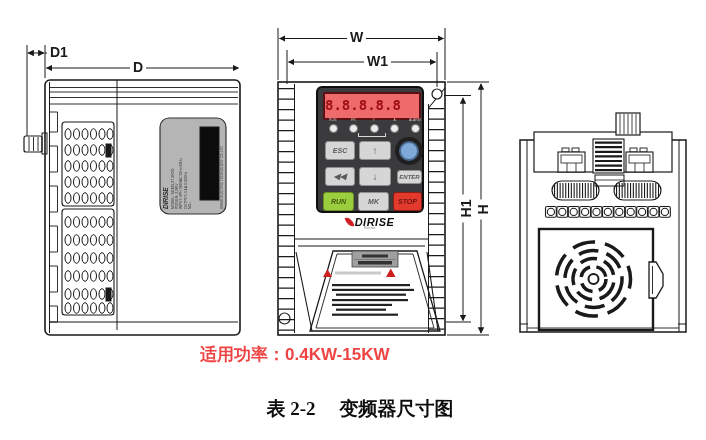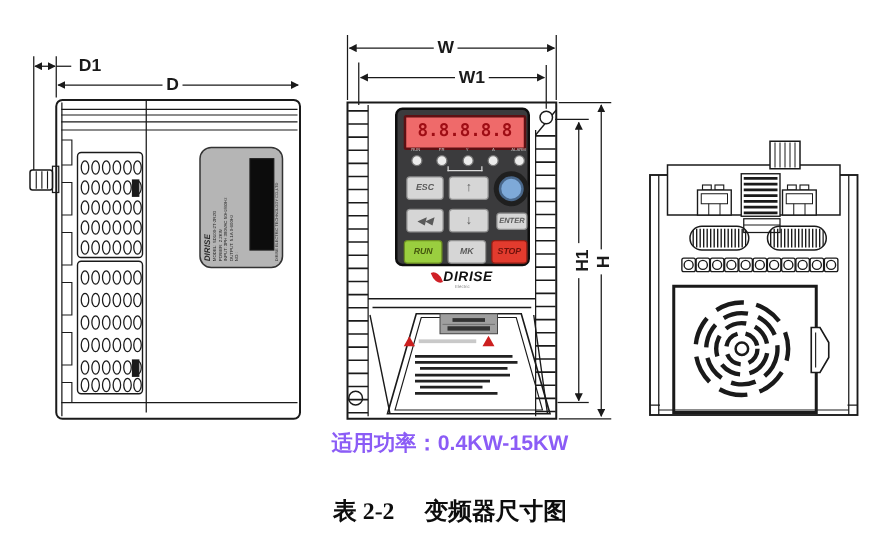--- a/index.html
+++ b/index.html
@@ -9,21 +9,21 @@
 
   
   .dim-label{position:absolute;font-size:14px;font-weight:bold;color:#1a1a1a;background:#fff;
              padding:0 3px;line-height:13px;text-align:center;}
   .vlabel{transform:rotate(-90deg);}
 
   
   .keypad{position:absolute;left:316px;top:86px;width:108px;height:127px;background:#3b3b3d;
           border:2px solid #0e0e0e;border-radius:6px;box-sizing:border-box;}
   .display{position:absolute;left:5px;top:4px;width:94px;height:24px;background:#ef6a6a;
-           border:2px solid #5d1013;border-radius:2px;text-align:center;}
+           border:2px solid #5d1013;border-radius:2px;text-align:left;}
   .display span{font-family:"DejaVu Sans Mono",monospace;font-weight:bold;font-size:14px;
            line-height:22px;color:#9e0d14;letter-spacing:0px;}
   .leds{position:absolute;left:4px;top:30px;width:96px;height:16px;display:flex;
         justify-content:space-between;padding:0 4px;}
   .led-item{display:flex;flex-direction:column;align-items:center;width:14px;}
   .led-label{font-size:8px;color:#c8c8c8;transform:scale(.42);transform-origin:center top;
              line-height:7px;white-space:nowrap;}
   .led-dot{width:7px;height:7px;border-radius:50%;background:#ececec;border:1px solid #777;
            margin-top:-1px;}
   .unit-bar{position:absolute;left:40px;top:45px;width:26px;height:3px;border:1px solid #d9d9d9;
@@ -47,22 +47,22 @@
 
   
   .plate-text{position:absolute;left:162px;top:209px;width:176px;transform-origin:0 0;
               transform:rotate(-90deg) scale(.5);color:#2b2b2b;}
   .plate-brand{font-size:13px;font-weight:bold;font-style:italic;margin-bottom:2px;}
   .plate-line{font-size:7px;line-height:8.6px;white-space:nowrap;}
   .plate-company{position:absolute;left:220px;top:209px;width:200px;transform-origin:0 0;
               transform:rotate(-90deg) scale(.45);font-size:7px;color:#333;white-space:nowrap;}
 
   
-  .power-line{position:absolute;left:200px;top:343px;width:320px;text-align:center;
-              font-size:17px;font-weight:bold;color:#8b5cf6;}
+  .power-line{position:absolute;left:200px;top:343px;width:320px;
+              font-size:17px;font-weight:bold;color:#ef4444;}
   .caption{position:absolute;left:180px;top:396px;width:360px;text-align:center;
            font-family:"Liberation Serif",serif;font-size:19px;font-weight:bold;color:#0d0d0d;}
   .caption .no{margin-right:24px;}
 </style>
 </head>
 <body>
 
 <div class="canvas">
 
   <svg class="art" width="706" height="440" viewBox="0 0 706 440">
@@ -238,21 +238,21 @@
       <circle cx="593.5" cy="279" r="37" stroke-width="3.5" stroke-dasharray="23 10" transform="rotate(32 593.5 279)"></circle>
 
       <path d="M649,262 h7 l7,12 v12 l-7,12 h-7 z" fill="#fff" stroke-width="1.3"></path>
       <line x1="652.5" y1="266" x2="652.5" y2="294" stroke-width=".9"></line>
 
       <path d="M520,324 H528 M678,324 H686" stroke-width="1"></path>
       <line x1="527" y1="328" x2="679" y2="328" stroke-width=".9"></line>
     </g>
   </svg>
 
-  <span class="dim-label" style="left:60px;top:46px;">D1</span>
+  <span class="dim-label" style="left:47px;top:46px;">D1</span>
   <span class="dim-label" style="left:130px;top:61px;">D</span>
   <span class="dim-label" style="left:347px;top:31px;">W</span>
   <span class="dim-label" style="left:364px;top:55px;">W1</span>
   <span class="dim-label vlabel" style="left:452px;top:202px;width:22px;">H1</span>
   <span class="dim-label vlabel" style="left:473px;top:203px;width:14px;">H</span>
 
   <div class="plate-text">
     <div class="plate-brand">DIRISE</div>
     <div class="plate-line">MODEL: SD100-2T-2R2G</div>
     <div class="plate-line">POWER: 2.2KW</div>

